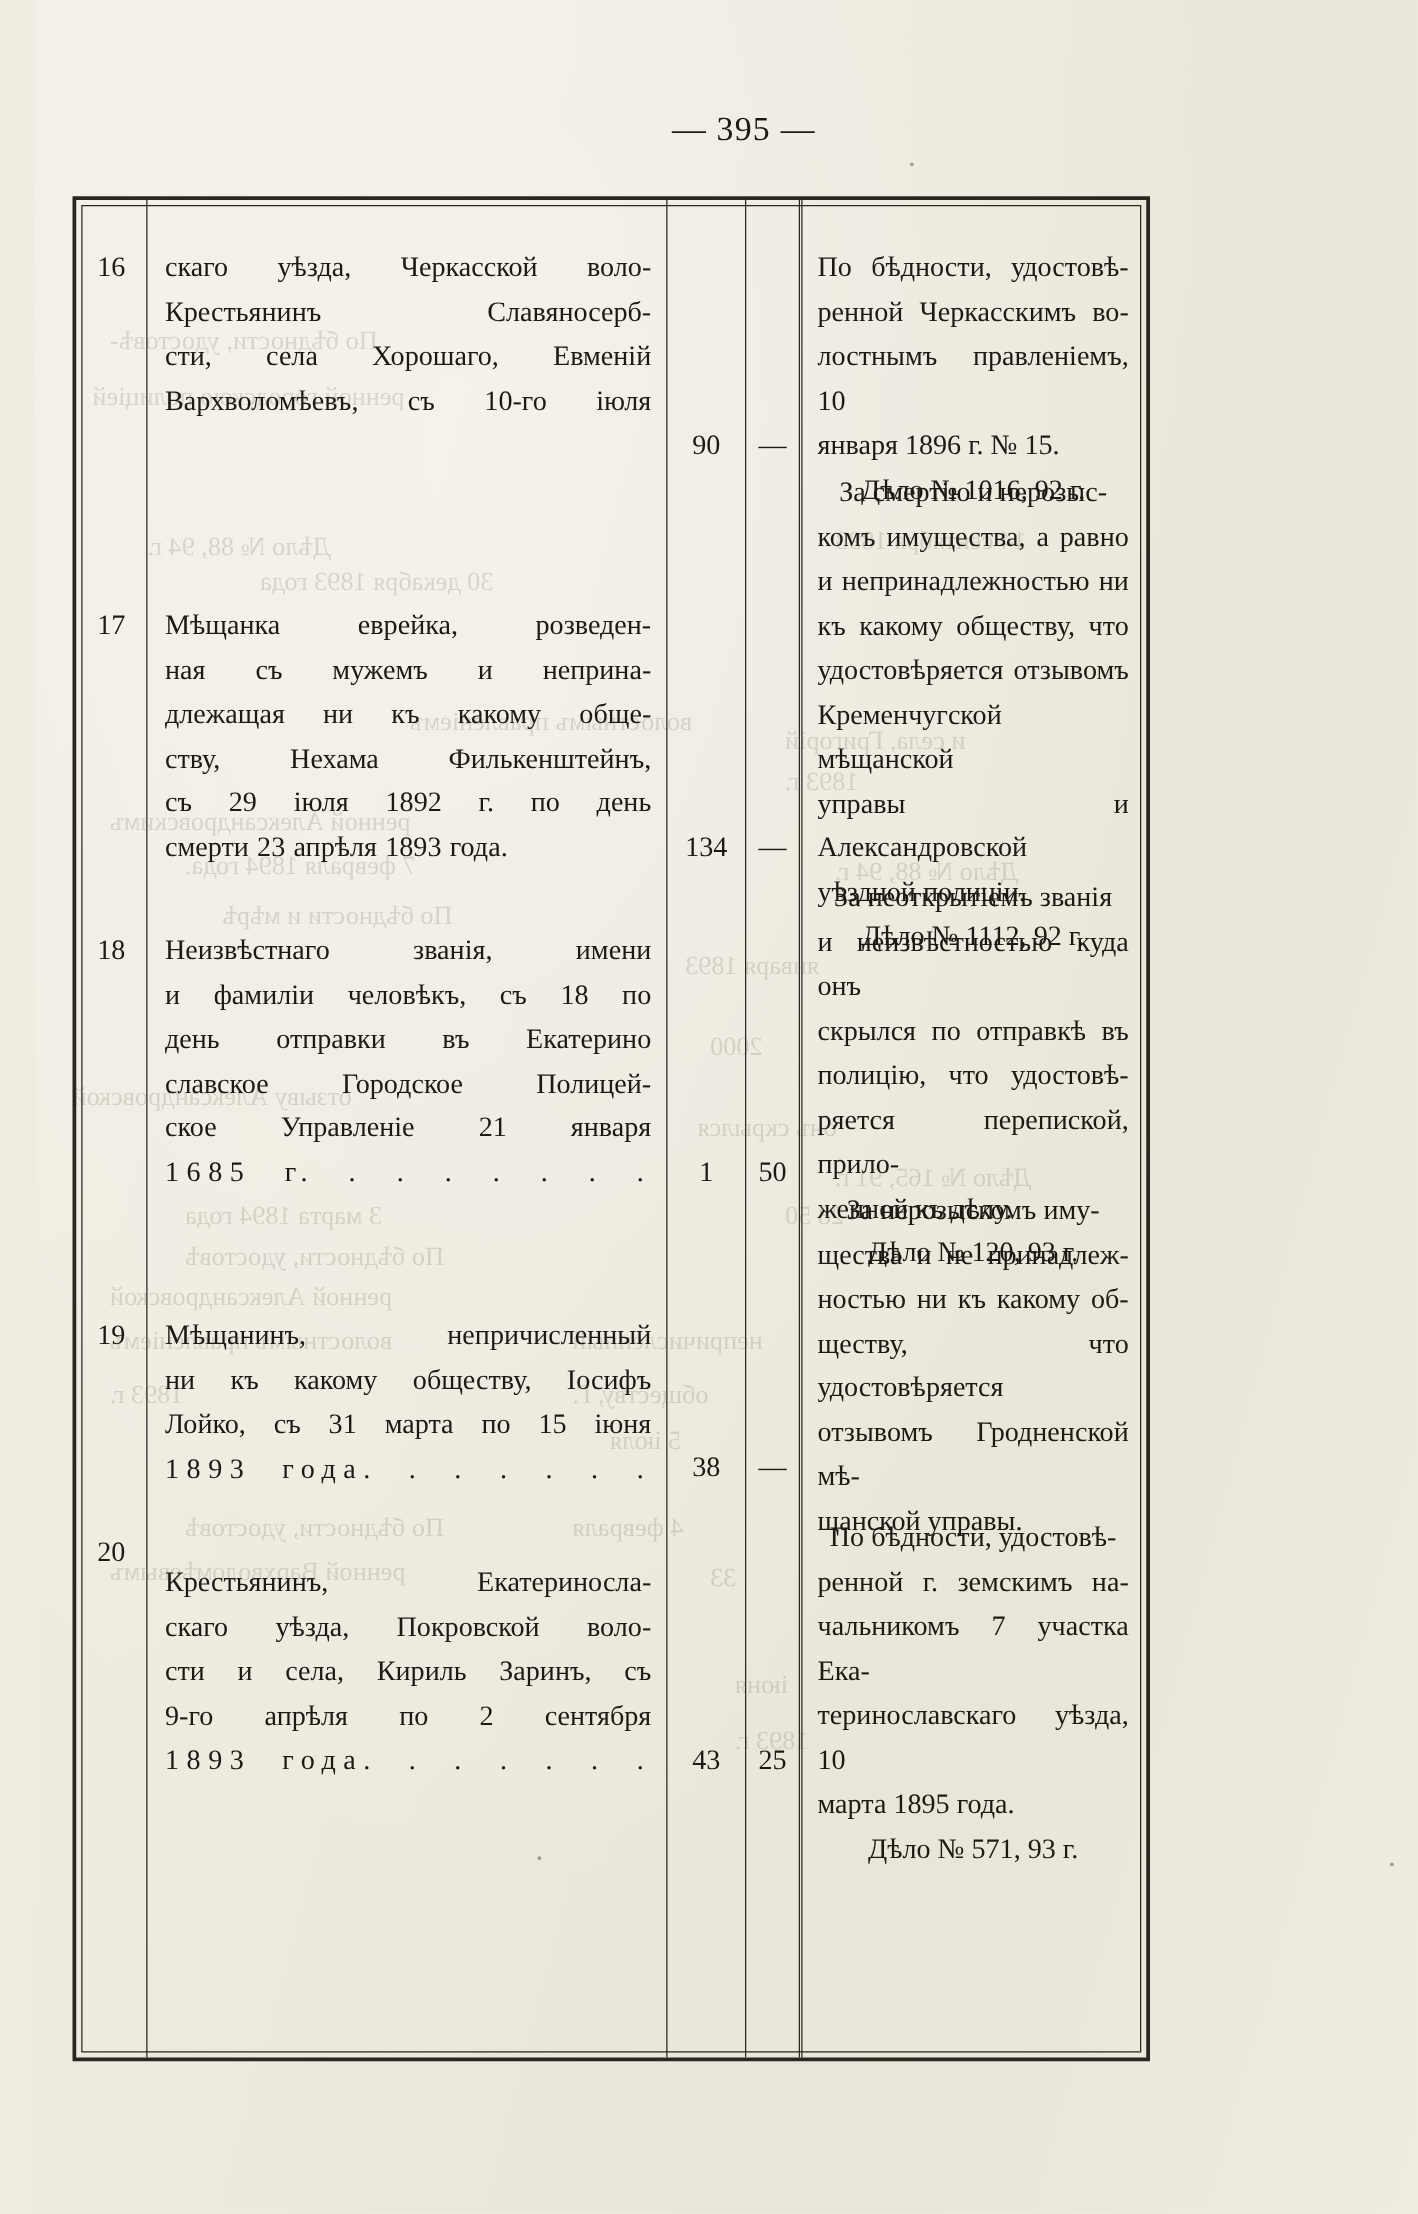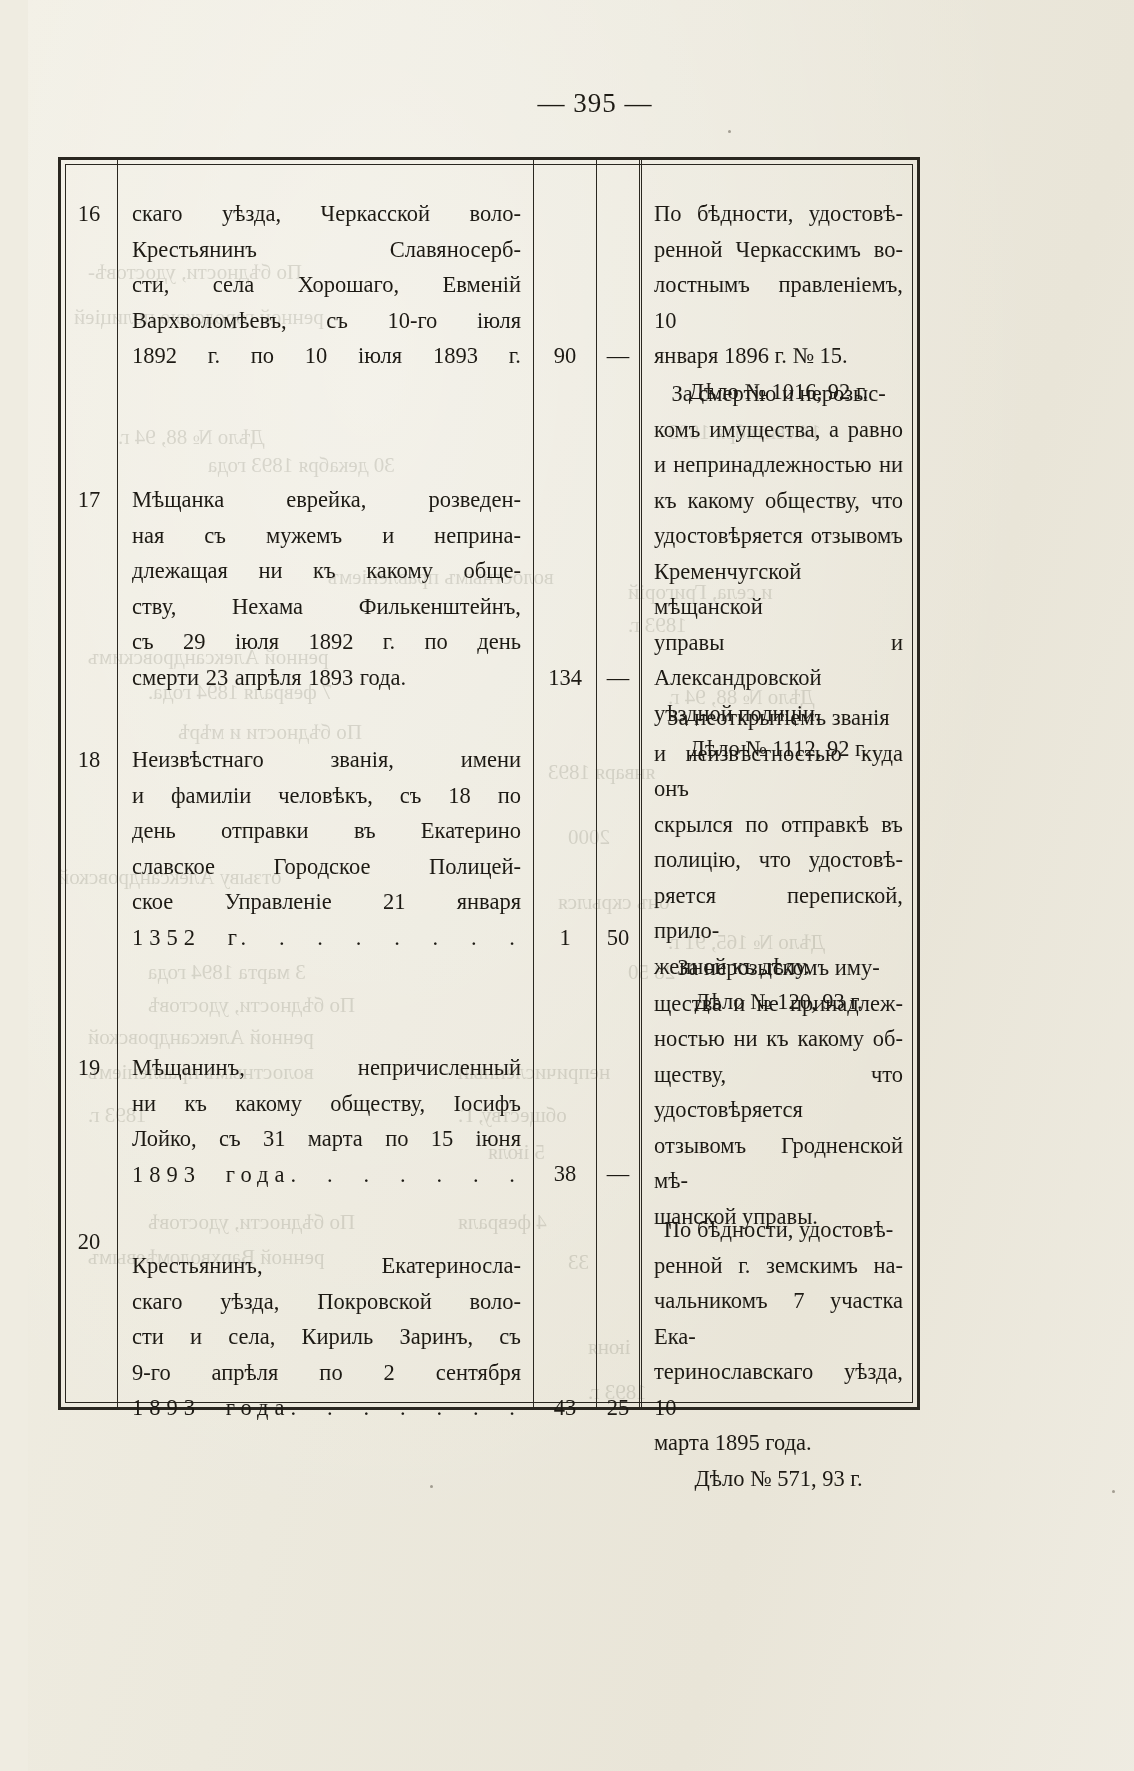--- a/index.html
+++ b/index.html
@@ -33,21 +33,21 @@
     text-align: center;
     font-size: 27px;
     letter-spacing: 1px;
   }
 
   .table-frame {
     position: absolute;
     left: 30px;
     top: 157px;
     width: 862px;
-    height: 1253px;
+    height: 1492px;
     border-left: 3px solid #2a2720;
     border-right: 3px solid #2a2720;
     border-top: 3px solid #2a2720;
     border-bottom: 3px solid #2a2720;
     box-sizing: border-box;
     display: flex;
     font-family: Liberation Serif, serif;
   }
   .table-frame::before {
     content: "";
@@ -185,37 +185,36 @@
       <div class="cell" style="top:890px">19</div>
       <div class="cell" style="top:1064px">20</div>
     </div>
 
     <div class="col-desc">
       <div class="cell desc-text" style="top:36px">
         <div>скаго уѣзда, Черкасской воло-</div>
         <div>Крестьянинъ Славяносерб-</div>
         <div>сти, села Хорошаго, Евменій</div>
         <div>Вархволомѣевъ, съ 10-го іюля</div>
-        <div>1892 г. по 10 іюля 1893 г.</div>
       </div>
       <div class="cell desc-text" style="top:322px">
         <div>Мѣщанка еврейка, розведен-</div>
         <div>ная съ мужемъ и неприна-</div>
         <div>длежащая ни къ какому обще-</div>
         <div>ству, Нехама Филькенштейнъ,</div>
         <div>съ 29 іюля 1892 г. по день</div>
         <div class="last">смерти 23 апрѣля 1893 года.</div>
       </div>
       <div class="cell desc-text" style="top:582px">
         <div>Неизвѣстнаго званія, имени</div>
         <div>и фамиліи человѣкъ, съ 18 по</div>
         <div>день отправки въ Екатерино</div>
         <div>славское Городское Полицей-</div>
         <div>ское Управленіе 21 января</div>
-        <div class="last leaders">1352 г. . . . . . . .</div>
+        <div class="last leaders">1685 г. . . . . . . .</div>
       </div>
       <div class="cell desc-text" style="top:890px">
         <div>Мѣщанинъ, непричисленный</div>
         <div>ни къ какому обществу, Іосифъ</div>
         <div>Лойко, съ 31 марта по 15 іюня</div>
         <div class="last leaders">1893 года. . . . . . .</div>
       </div>
       <div class="cell desc-text" style="top:1088px">
         <div>Крестьянинъ, Екатериносла-</div>
         <div>скаго уѣзда, Покровской воло-</div>

